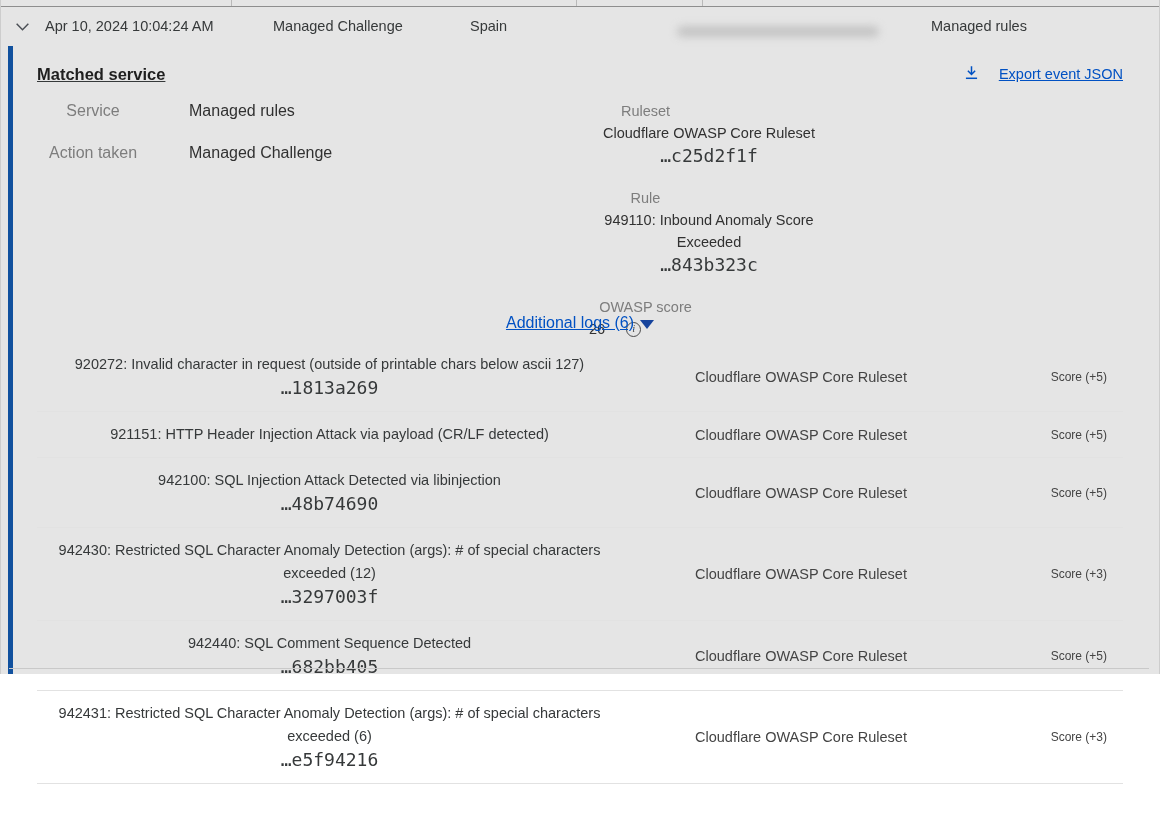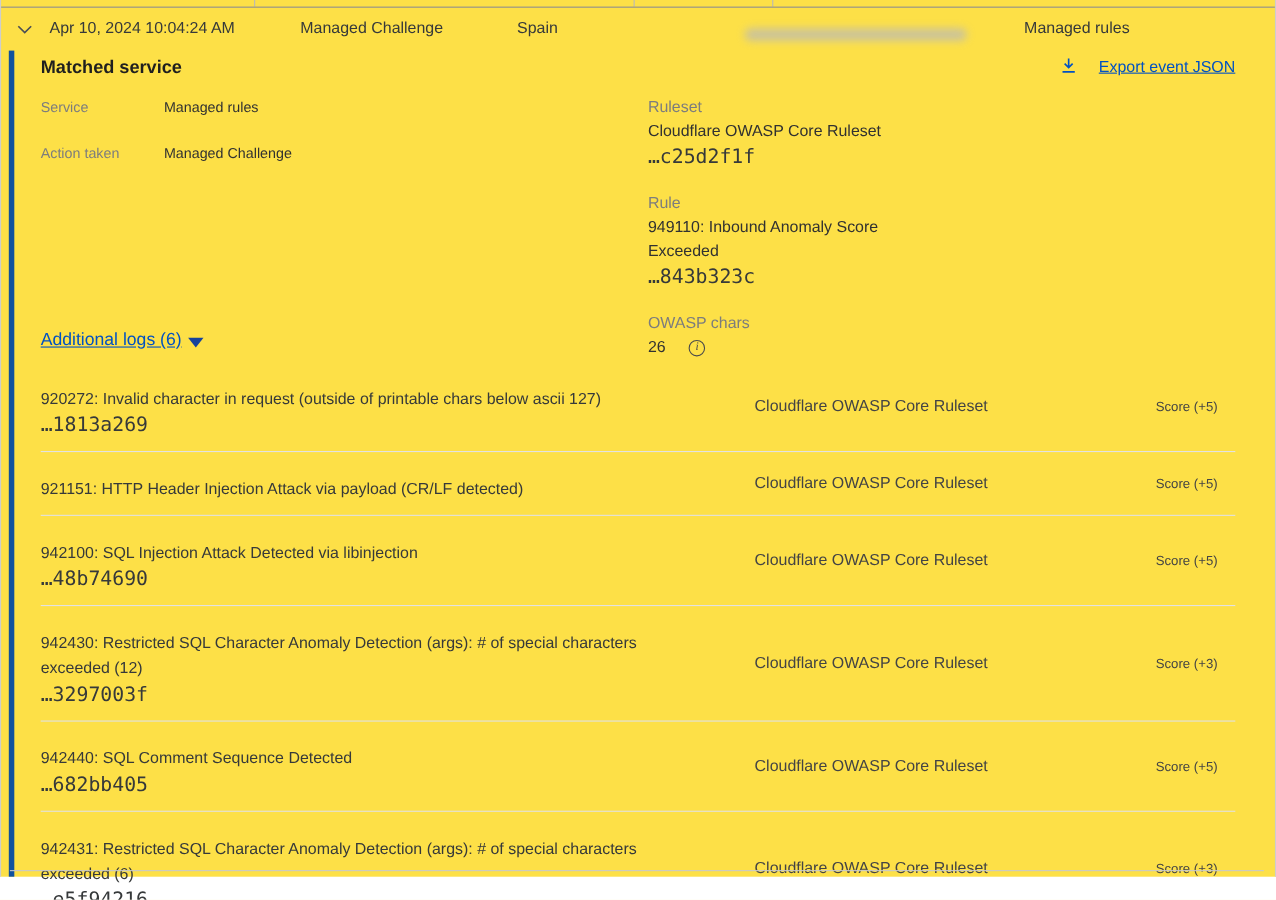--- a/index.html
+++ b/index.html
@@ -1,48 +1,48 @@
 <!DOCTYPE html>
 <html><head>
 <meta charset="utf-8">
 <style>
   * { margin:0; padding:0; box-sizing:border-box; }
   html,body { width:1160px; height:818px; background:#fff; overflow:hidden;
     font-family:"Liberation Sans","DejaVu Sans",sans-serif; color:#36393a; }
-  .page { position:relative; width:1160px; height:797px; background:#fde047;
-    border-left:1px solid #cdcdcd; border-right:1px solid #cdcdcd; }
+  .page { position:relative; width:1160px; height:674px; background:#e5e5e5;
+    border-left:1px solid #cdcdcd; border-right:1px solid #cdcdcd;text-align:center; }
   .top-tick { position:absolute; top:0; width:1px; height:6px; background:#b9b9b9; }
   .top-border { position:absolute; top:6px; left:0; right:0; height:1px; background:#8e8e8e; }
 
   
   .header-row { position:absolute; top:6px; left:0; right:0; height:40px; cursor:pointer; }
   .header-row > .hcell { position:absolute; top:0; height:40px; display:flex; align-items:center;
     font-size:14.5px; color:#36393a; white-space:nowrap; }
   .chev { left:13px; }
   .h-time { left:44px; }
   .h-action { left:272px; }
   .h-country { left:432px;margin-left:37px; }
   .h-service { left:930px; }
   .blur-blob { position:absolute; left:676px; top:20px; width:202px; height:11px;
     background:#b9b9b9; border-radius:6px; filter:blur(4px); opacity:.75; }
 
   
   .detail { position:absolute; top:46px; left:0; right:0; bottom:0; }
   .accent-bar { position:absolute; left:7px; top:0; bottom:0; width:5px; background:#11519e; }
   .content { position:absolute; left:36px; right:36px; top:0; bottom:0; }
 
-  .heading-row { margin-top:4px; display:flex; align-items:center; justify-content:space-between; height:22px; }
+  .heading-row { margin-top:17px; display:flex; align-items:center; justify-content:space-between; height:22px;text-decoration:underline; }
   .section-title { font-size:16.5px; font-weight:700; color:#1f1f1f; }
   .export-link { display:flex; align-items:center; gap:20px; color:#0051c3; font-size:14.5px;
     cursor:pointer; text-decoration:none; }
   .export-link .link-text { text-decoration:underline; }
 
   .fields { margin-top:15px; display:flex; height:181px; }
   .col-left { width:552px; }
-  .field-row { display:flex; margin-bottom:20px; font-size:13px; line-height:22px; }
+  .field-row { display:flex; margin-bottom:20px; font-size:16px; line-height:22px;gap:40px; }
   .field-label { width:112px; color:#7d7d7d; flex:none; }
   .field-value { color:#313131; }
   .col-right { flex:1; }
   .rfield { display:flex; font-size:14.5px; line-height:22px; margin-bottom:19px;flex-direction:column; }
   .rfield .field-label { width:113px; }
   .rvalue { width:240px; color:#313131; }
   .mono { font-family:"DejaVu Sans Mono","Liberation Mono",monospace; font-size:18px; color:#36393a; }
   .hash-line { line-height:24px; }
   .owasp-val { display:flex; align-items:center; gap:21px; color:#313131; }
   .info-icon { width:15px; height:15px; border:1.2px solid #4b4b4b; border-radius:50%;
@@ -50,21 +50,21 @@
     font-family:"Liberation Serif",serif; font-style:italic; cursor:pointer; }
 
   .logs-toggle { margin-top:31px; display:inline-flex; align-items:center; gap:6px; cursor:pointer;
     text-decoration:none; height:22px; }
   .logs-toggle .link-text { color:#0051c3; font-size:16px; text-decoration:underline; }
   .tri-down { width:0; height:0; border-left:7px solid transparent; border-right:7px solid transparent;
     border-top:9px solid #16439c; margin-top:2px; }
 
   .log-list { margin-top:8px; }
   .log-row { display:flex; align-items:center; padding:11px 0; border-bottom:1px solid #e2e2e2; }
-  .log-desc { width:585px; flex:none;margin-top:12px; }
+  .log-desc { width:585px; flex:none; }
   .log-desc-text { font-size:14.5px; line-height:23px; color:#36393a; }
   .log-hash { line-height:24px; }
   .log-ruleset { margin-left:64px; width:230px; flex:none; font-size:14.5px; color:#444; }
   .log-score { margin-left:auto; margin-right:16px; font-size:12px; color:#444; white-space:nowrap; }
   .bottom-line { position:absolute; left:8px; right:10px; bottom:5px; height:1px; background:#c9c9c9; }
 </style>
 </head>
 <body>
 
 <div class="page">
@@ -125,21 +125,21 @@
             </span>
           </div>
           <div class="rfield">
             <span class="field-label">Rule</span>
             <span class="rvalue">
               <span>949110: Inbound Anomaly Score Exceeded</span>
               <div class="mono hash-line">…843b323c</div>
             </span>
           </div>
           <div class="rfield">
-            <span class="field-label">OWASP chars</span>
+            <span class="field-label">OWASP score</span>
             <span class="owasp-val">
               <span>26</span>
               <span class="info-icon">i</span>
             </span>
           </div>
         </div>
       </div>
 
       <a class="logs-toggle">
         <span class="link-text">Additional logs (6)</span>

